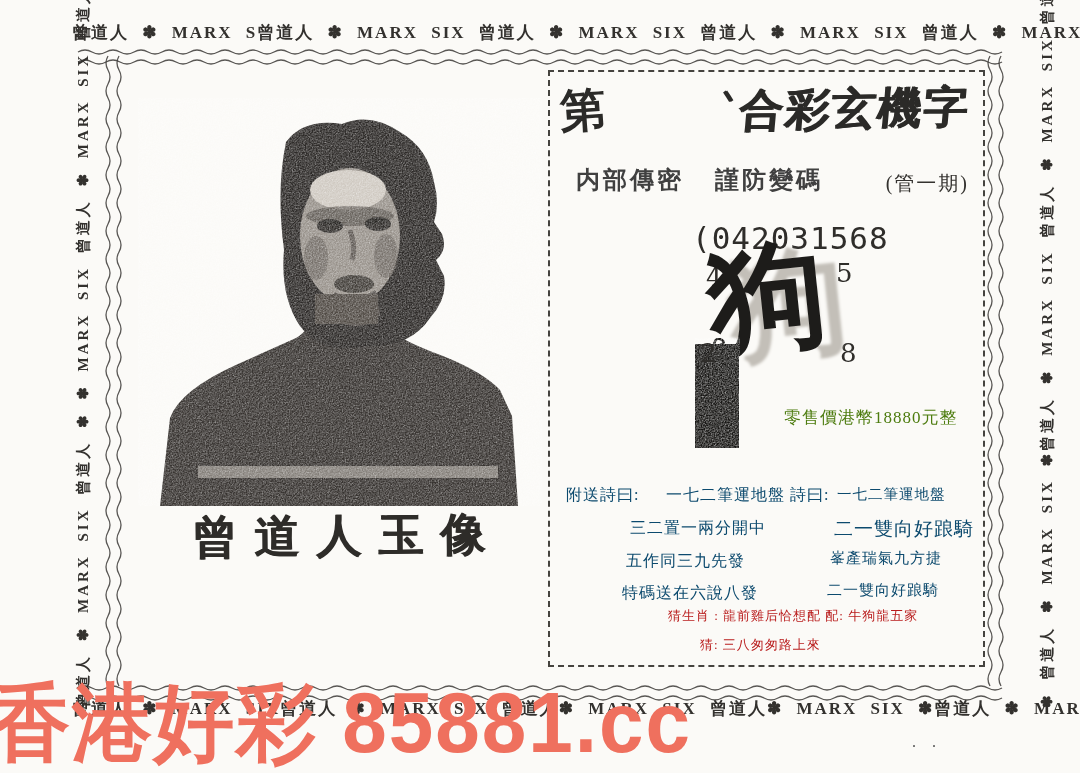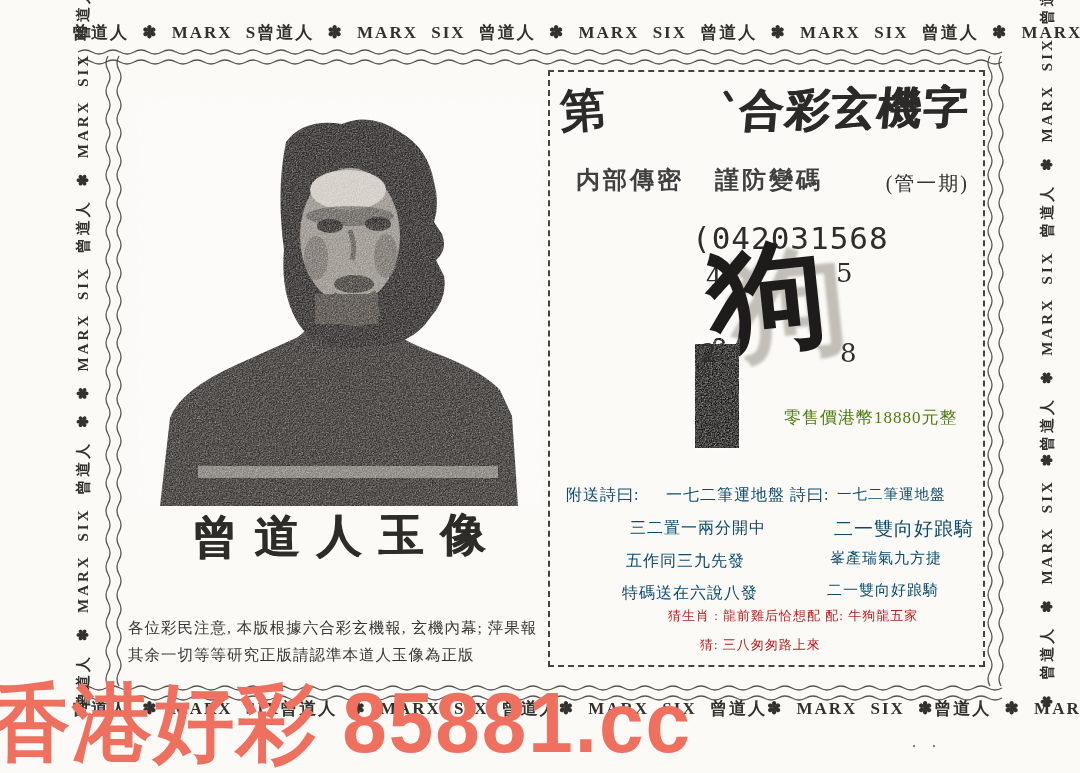--- a/index.html
+++ b/index.html
@@ -114,24 +114,20 @@
     <ellipse cx="216" cy="186" rx="20" ry="9" fill="#35312d" opacity=".85"></ellipse>
     <path d="M196,196 q20,12 42,-2" stroke="#35312d" stroke-width="4" fill="none" opacity=".7"></path>
     <ellipse cx="218" cy="214" rx="24" ry="14" fill="#6b645d" opacity=".6"></ellipse>
     <rect x="177" y="196" width="63" height="30" fill="#514b45"></rect>
     <rect x="60" y="368" width="300" height="12" fill="#cfcac2" opacity=".5"></rect>
     <rect width="404" height="408" filter="url(#speck)" opacity=".5"></rect>
   </svg>
 
   <div class="abs caption">曾道人玉像</div>
 
-  <div class="abs notice-block">
-    <div>各位彩民注意, 本版根據六合彩玄機報, 玄機內幕; 萍果報</div>
-    <div>其余一切等等研究正版請認準本道人玉像為正版</div>
-  </div>
 
   <div class="abs panel">
     <div class="abs prefix">第</div>
     <div class="abs title-wrap"><span class="title-mark">丶</span><span>合彩玄機字</span></div>
 
     <div class="abs row-line" style="top:92px;">
       <span>内部傳密</span><span class="gap"></span>
       <span>謹防變碼</span>
     </div>
     <div class="abs issue-note">(管一期)</div>

